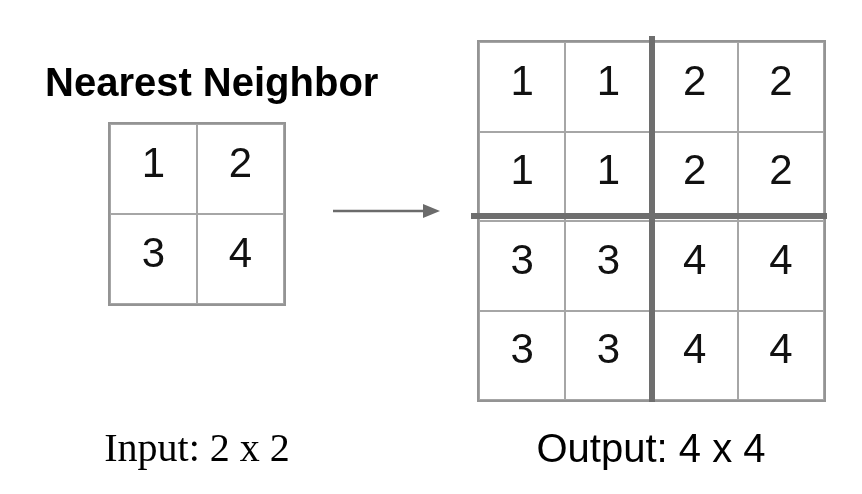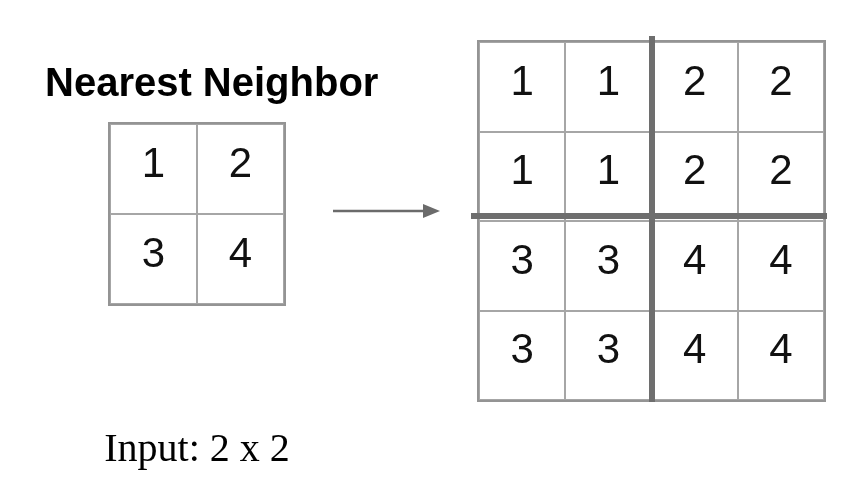--- a/index.html
+++ b/index.html
@@ -132,14 +132,15 @@
     <div class="cell">3</div>
     <div class="cell">3</div>
     <div class="cell">4</div>
     <div class="cell">4</div>
     <div class="divider vertical"></div>
     <div class="divider horizontal"></div>
   </div>
 
   <div class="caption input-caption">Input: 2 x 2</div>
 
+  <div class="caption output-caption">Output: 4 x 4</div>
 
 </div>
 
 </body></html>

